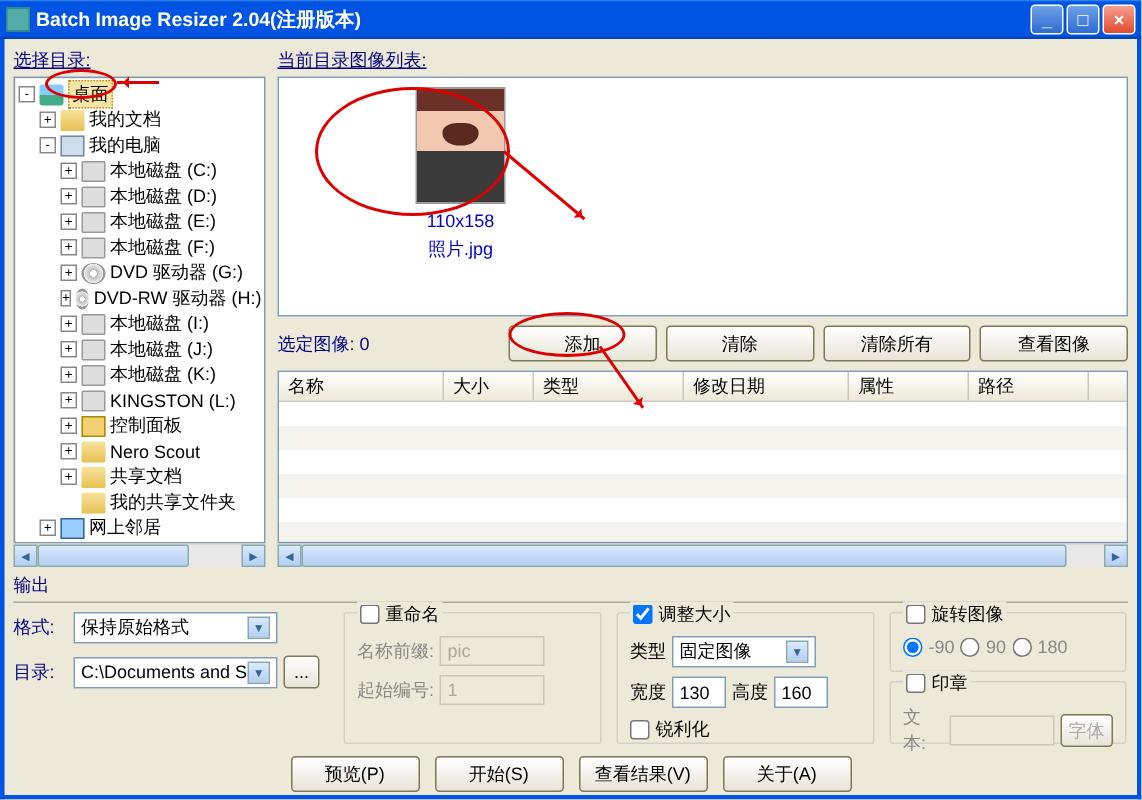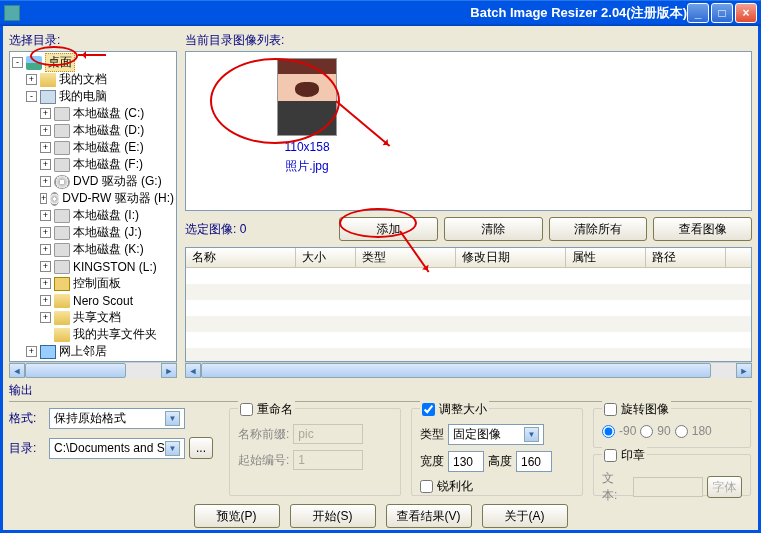--- a/index.html
+++ b/index.html
@@ -1,30 +1,30 @@
 <!DOCTYPE html>
 <html><head>
 <meta charset="utf-8">
 <style>
 * { box-sizing: border-box; margin: 0; padding: 0; font-family: "SimSun", "宋体", Tahoma, sans-serif; font-size: 12px; }
 body { background: #ece9d8; width: 761px; height: 533px; overflow: hidden; position: relative; }
 
-.titlebar { height: 26px; background: linear-gradient(to bottom, #3b8eed 0%, #0054e3 5%, #0054e3 90%, #0040b0 100%); display: flex; align-items: center; padding: 0 4px; color: white; font-weight: bold; text-align: right; }
+.titlebar { height: 26px; background: linear-gradient(to bottom, #3b8eed 0%, #0054e3 5%, #0054e3 90%, #0040b0 100%); display: flex; align-items: center; padding: 0 4px; color: white; font-weight: bold; }
 .titlebar .app-icon { width: 16px; height: 16px; background: #5aa; margin-right: 4px; border: 1px solid #388; }
 .titlebar .title-text { flex: 1; font-size: 13px; }
 .win-btns { display: flex; gap: 2px; }
 .win-btn { width: 22px; height: 20px; border: 1px solid #fff; border-radius: 3px; display: flex; align-items: center; justify-content: center; color: white; font-weight: bold; cursor: pointer; }
 .win-min, .win-max { background: linear-gradient(to bottom, #6fa1e6, #2e6ad4); }
 .win-close { background: linear-gradient(to bottom, #f5a090, #e34b2f); }
 
 .body-frame { padding: 6px; border: 3px solid #0054e3; border-top: none; height: 507px; background: #ece9d8; }
 
 .top-row { display: flex; gap: 8px; height: 346px; }
 
-.panel-label { color: #000080; margin-bottom: 2px; }
+.panel-label { color: #000080; margin-bottom: 2px; text-decoration: underline; }
 
 .tree-panel { width: 168px; display: flex; flex-direction: column; }
 .tree-box { flex: 1; background: white; border: 1px solid #7f9db9; overflow: auto; position: relative; }
 .tree { padding: 2px; }
 .tree-item { display: flex; align-items: center; height: 17px; white-space: nowrap; cursor: pointer; }
 .tree-item .exp { width: 11px; height: 11px; border: 1px solid #888; display: inline-flex; align-items: center; justify-content: center; font-size: 9px; line-height: 1; margin-right: 3px; background: white; color: #000; }
 .tree-item .noexp { width: 11px; display: inline-block; margin-right: 3px; }
 .tree-item .ticon { width: 16px; height: 14px; margin-right: 3px; display: inline-block; }
 .ic-desktop { background: linear-gradient(to bottom,#8cf 50%,#4a8 50%); border-radius: 2px; }
 .ic-folder { background: linear-gradient(to bottom,#f7e39c,#e6c152); border-radius: 1px; }

